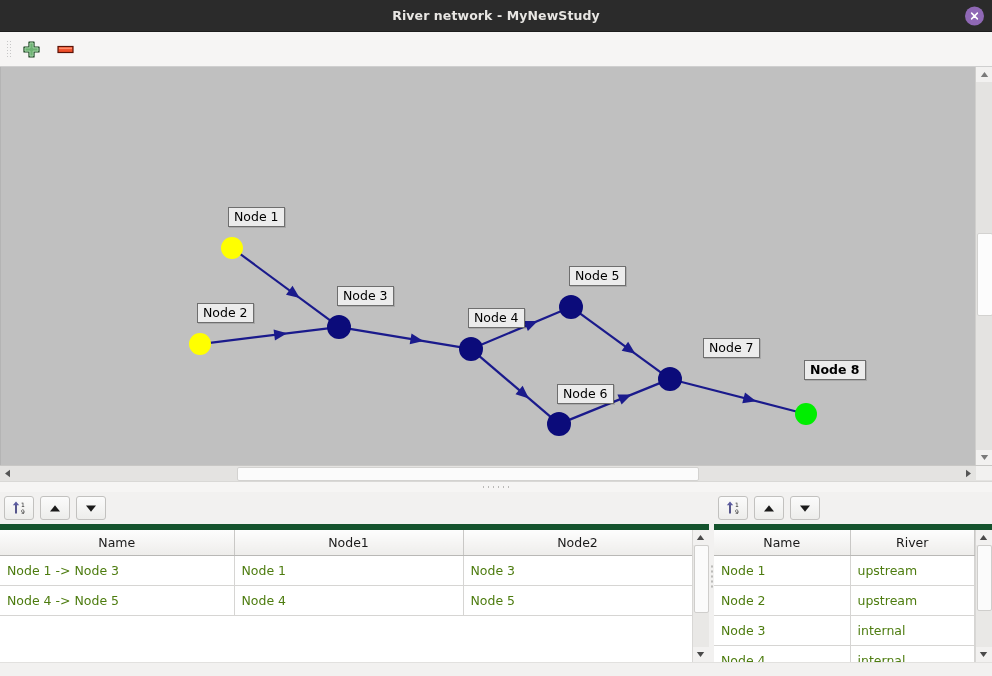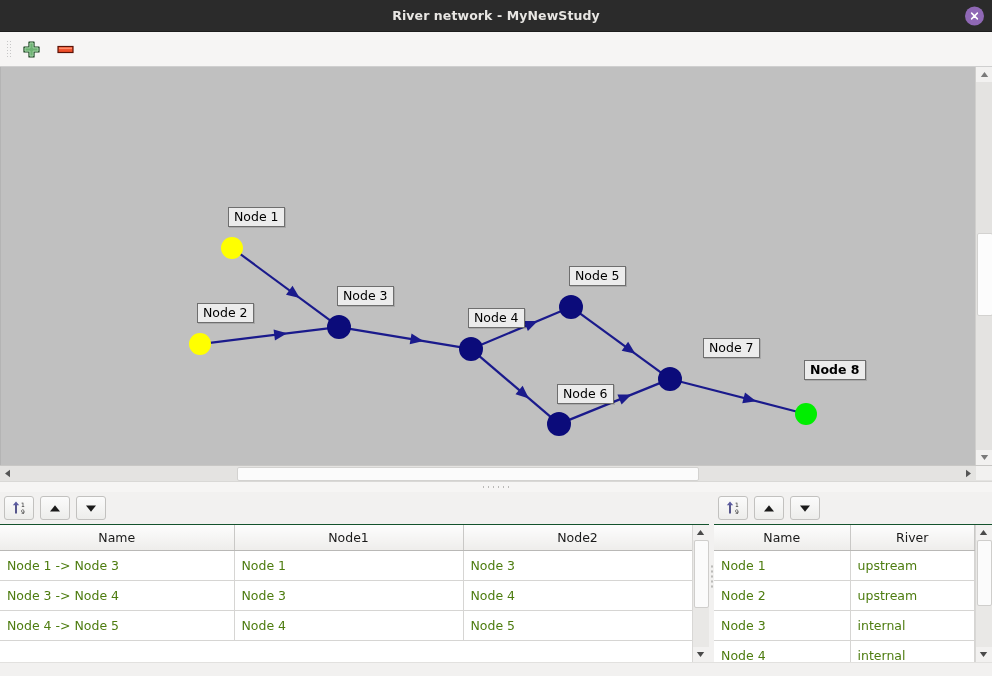--- a/index.html
+++ b/index.html
@@ -238,23 +238,22 @@
     display: flex;
     align-items: center;
     justify-content: center;
     cursor: pointer;
   }
 
   .table-area {
     flex: 1 1 auto;
     display: flex;
     min-height: 0;
-    border-top: 1px solid #14532d;
+    border-top: 6px solid #14532d;
     background: #ffffff;
-    justify-content: center;
   }
   .table-scrollhost {
     flex: 1 1 auto;
     min-width: 0;
     overflow: hidden;
     background: #ffffff;
   }
   table.grid {
     border-collapse: collapse;
     width: 100%;
@@ -485,25 +484,20 @@
                   <th>Node2</th>
                 </tr>
               </thead>
             <tbody id="reaches-body">
                 <tr>
                   <td>Node 1 -&gt; Node 3</td>
                   <td>Node 1</td>
                   <td>Node 3</td>
                 </tr>
                 <tr>
-                  <td>Node 3 -&gt; Node 4</td>
-                  <td>Node 3</td>
-                  <td>Node 4</td>
-                </tr>
-                <tr>
                   <td>Node 4 -&gt; Node 5</td>
                   <td>Node 4</td>
                   <td>Node 5</td>
                 </tr>
               </tbody>
           </table>
         </div>
         <div class="pane-vscroll" id="reaches-vscroll">
           <div class="sb-track"></div>
           <div class="sb-arrow up">

